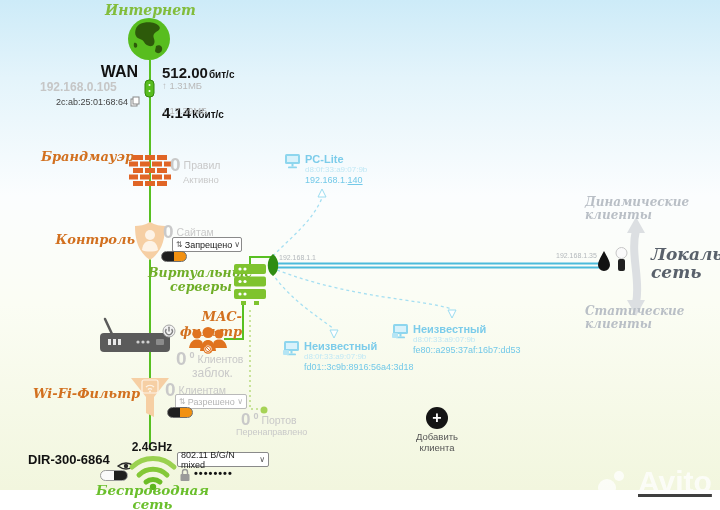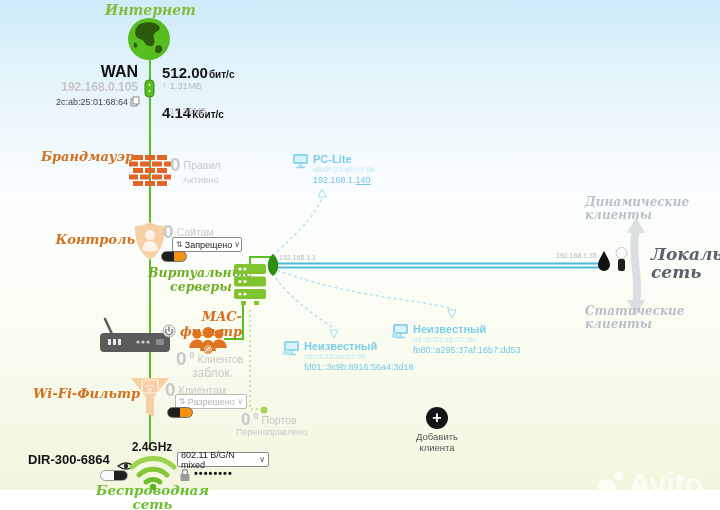--- a/index.html
+++ b/index.html
@@ -26,21 +26,21 @@
   .rate{display:flex;align-items:baseline;gap:1px;color:#161616;}
   .rate .num{font-size:15px;font-weight:bold;}
   .rate .unit{font-size:10px;font-weight:bold;}
   .total{font-size:9.5px;color:#b9b9b9;}
   .client .name{font-size:11px;font-weight:bold;color:#7cccea;line-height:12px;}
   .client .mac{font-size:8px;color:#c0e8f5;line-height:10px;}
   .client .ip{font-size:9px;color:#74c9e8;line-height:11px;}
   .add-circle{width:22px;height:22px;border-radius:50%;background:#141414;color:#fff;
     display:flex;align-items:center;justify-content:center;font-size:16px;font-weight:bold;}
   .tiny-ip{font-size:7px;color:#b3b8bc;}
-  .watermark{display:flex;align-items:center;gap:3px;opacity:.75;}
+  .watermark{display:flex;align-items:flex-start;gap:12px;opacity:.75;text-decoration:underline;}
   .watermark .wm-text{font-size:30px;font-weight:bold;color:#ffffff;}
 </style>
 </head>
 <body>
 
 <div id="canvas">
 
   <svg class="abs" style="left:0;top:0" width="720" height="510">
 
     <path d="M150,60 V450" stroke="#58c022" stroke-width="2" fill="none"></path>
@@ -87,21 +87,21 @@
   <div class="abs" style="left:127px;top:17px">
     <svg width="44" height="44">
       <circle cx="22" cy="22" r="21" fill="#58bd1f"></circle>
       <path d="M13,7 C19,4 29,5 32,9 C35,13 29,14 27,17 C25,20 29,23 27,27 C25,31 19,29 17,25 C15,21 11,23 9,19 C7,15 9,9 13,7 Z" fill="#2d5a0a"></path>
       <path d="M29,29 C32,27 36,29 35,33 C34,37 29,37 28,34 Z" fill="#2d5a0a"></path>
       <path d="M7,26 C9,25 11,27 10,30 C8,32 6,30 7,26 Z" fill="#2d5a0a"></path>
     </svg>
   </div>
 
   <div class="abs" style="left:60px;top:63px;width:78px;text-align:right;font-size:16px;font-weight:bold;color:#111">WAN</div>
-  <div class="abs" style="left:40px;top:80px;width:98px;text-align:right;font-size:12px;font-weight:bold;color:#c6c6c6">192.168.0.105</div>
+  <div class="abs" style="left:40px;top:80px;width:98px;text-align:left;font-size:12px;font-weight:bold;color:#c6c6c6">192.168.0.105</div>
   <div class="abs" style="left:20px;top:93px;width:120px;display:flex;justify-content:flex-end;align-items:center;gap:2px">
     <span style="font-size:9px;color:#444">2c:ab:25:01:68:64</span>
     <span><svg width="10" height="11">
           <rect x="1" y="3" width="6" height="7" fill="#fff" stroke="#888"></rect>
           <rect x="3" y="1" width="6" height="7" fill="#fff" stroke="#888"></rect>
         </svg></span>
   </div>
 
   <div class="abs rate" style="left:162px;top:64px">
     <span class="num">512.00</span>
@@ -314,21 +314,21 @@
         <path d="M7,1 C10,7 13,11 13,15 a6,6 0 1 1 -12,0 C1,11 4,7 7,1 Z" fill="#121212"></path>
       </svg>
   </div>
   <div class="abs" style="left:614px;top:246px">
     <svg width="15" height="28">
       <circle cx="7.5" cy="7" r="5.5" fill="#fafafa" stroke="#c6c6c6"></circle>
       <rect x="4" y="13" width="7" height="12" rx="2" fill="#202020"></rect>
     </svg>
   </div>
 
-  <div class="abs client" style="left:292px;top:153px;width:120px">
+  <div class="abs client" style="left:284px;top:153px;width:120px">
     <div style="display:flex;gap:4px;align-items:flex-start">
       <span>
         <svg width="17" height="16">
           <rect x="1" y="1" width="15" height="10" rx="1.5" fill="#8ed6ee"></rect>
           <rect x="3" y="3" width="11" height="6" fill="#d9f2fb"></rect>
           <rect x="7.5" y="11" width="2" height="2.5" fill="#8ed6ee"></rect>
           <rect x="4" y="13.5" width="9" height="1.8" rx="0.9" fill="#8ed6ee"></rect>
         </svg>
       </span>
       <div>

